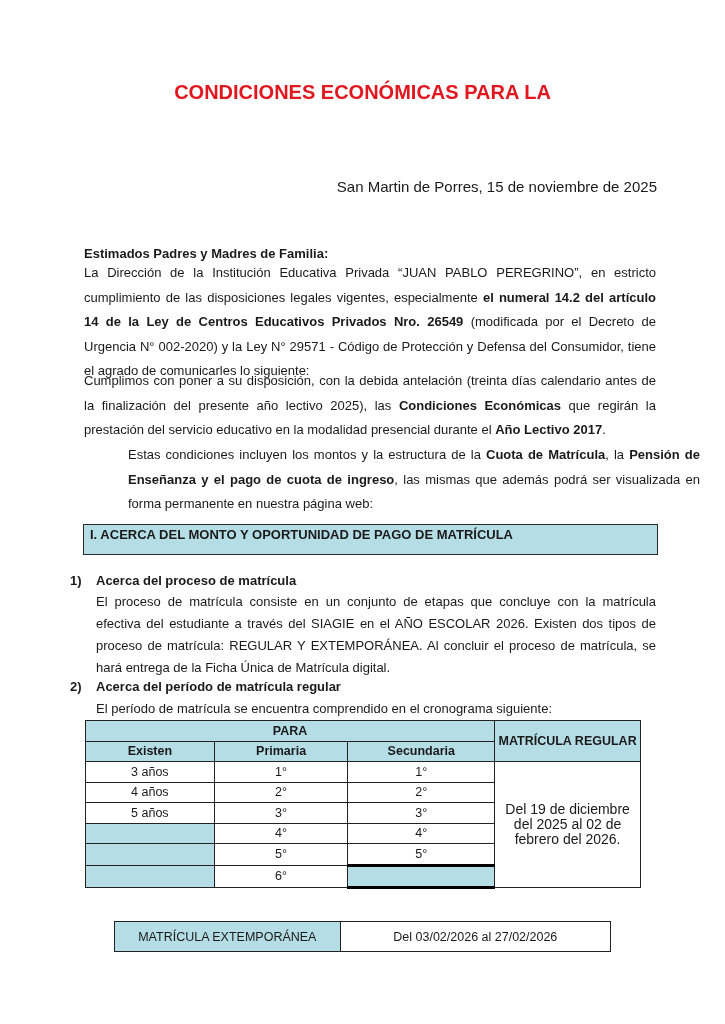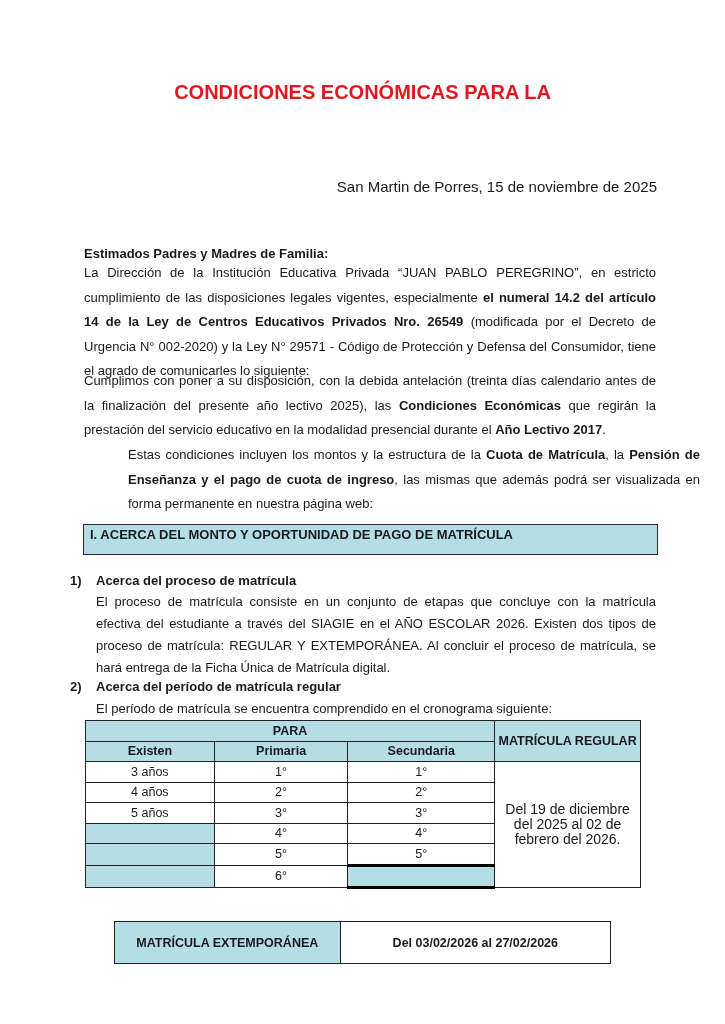--- a/index.html
+++ b/index.html
@@ -22,21 +22,21 @@
   .item-title { left: 96px; font-size: 13px; font-weight: bold; }
   .item-body { left: 96px; width: 560px; font-size: 13px; line-height: 22px; text-align: justify; }
   table { border-collapse: collapse; font-size: 12.5px; }
   .main-table { position: absolute; left: 85px; top: 720px; width: 556px; }
   .main-table td { border: 1.5px solid #222; text-align: center; height: 19.5px; padding: 0; }
   .hdr { background: #b5dde6; font-weight: bold; }
   .filled { background: #b5dde6; }
   .thick-top { border-top: 3px solid #000 !important; border-bottom: 3px solid #000 !important; }
   .reg-period { font-size: 14px; line-height: 15px; }
   .ext-table { position: absolute; left: 114px; top: 921px; width: 497px; }
-  .ext-table td { border: 1.5px solid #222; height: 21px; padding: 10px; text-align: center; font-weight: bold; font-size: 12.5px; }
+  .ext-table td { border: 1.5px solid #222; height: 21px; padding: 4px; text-align: center; font-weight: normal; font-size: 12.5px; }
 </style>
 </head>
 <body>
 
 <div class="abs title">
   <div>CONDICIONES ECONÓMICAS PARA LA</div>
 </div>
 
 <div class="abs date">San Martin de Porres, 15 de noviembre de 2025</div>
 

